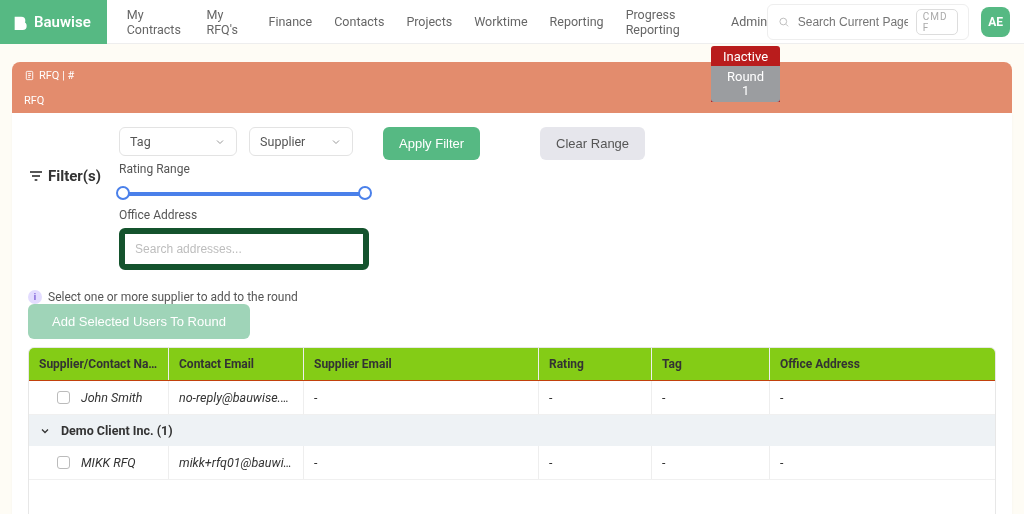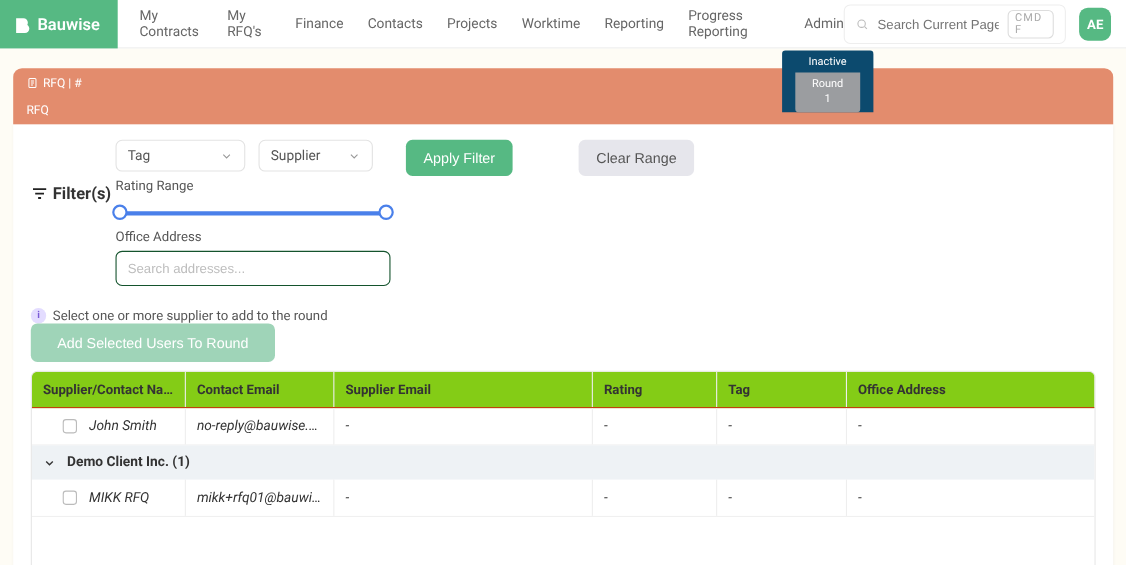--- a/index.html
+++ b/index.html
@@ -16,47 +16,47 @@
   .search-wrap svg { width: 14px; height: 14px; stroke: #bbb; }
   .search-wrap input { border: none; outline: none; font-size: 12px; width: 110px; color: #666; }
   .kbd { border: 1px solid #ddd; border-radius: 5px; padding: 1px 6px; font-size: 10px; color: #aaa; letter-spacing: 1px; }
   .avatar { width: 30px; height: 30px; border-radius: 8px; background: #56b983; color: #fff; display: flex; align-items: center; justify-content: center; font-weight: 700; font-size: 12px; cursor: pointer; }
 
   
   .page { padding: 18px 12px 0 12px; }
   .pill-row { background: #e38c6d; color: #fff; font-size: 11px; border-radius: 8px 8px 0 0; padding: 7px 12px; display: flex; align-items: center; gap: 4px; position: relative; }
   .pill-row svg { width: 11px; height: 11px; }
   .pill-sub { background: #e38c6d; color: #fff; font-size: 11px; padding: 5px 12px 6px; }
-  .status-badge { position: absolute; left: 345px; top: -10px; background: #0c4a6e; color: #fff; text-align: center; border-radius: 3px 3px 0 0; font-size: 10px; padding: 4px 24px; line-height: 14px; }
+  .status-badge { position: absolute; left: 345px; top: -10px; background: #b91c1c; color: #fff; text-align: center; border-radius: 3px 3px 0 0; font-size: 13px; padding: 4px 12px; line-height: 14px; }
   .status-badge .l2 { background: #9b9da0; display: block; margin: 2px -12px -4px; padding: 4px 12px; border-radius: 0 0 3px 3px; }
   
   
   .card { background: #fff; border-radius: 10px; padding: 14px 16px 0 16px; margin-top: 0; box-shadow: 0 1px 3px rgba(0,0,0,0.04); }
   .card-under-orange { border-radius: 0 0 10px 10px; }
   .orange-host { background: transparent; position: relative; }
   .status-badge-wrap { position: absolute; left: 354px; top: -6px; }
 
   
   .filters-row { display: flex; align-items: flex-start; }
-  .filters-label { display: flex; align-items: center; gap: 4px; font-weight: 700; font-size: 15px; margin-top: 40px; margin-right: 4px; }
+  .filters-label { display: flex; align-items: center; gap: 4px; font-weight: 700; font-size: 15px; margin-top: 40px; margin-right: 18px; }
   .filters-label svg { width: 16px; height: 16px; }
   .filters-controls { display: flex; flex-direction: column; gap: 6px; }
   .fc-top { display: flex; gap: 12px; align-items: center; }
   .select { border: 1px solid #e3e3e3; border-radius: 6px; padding: 6px 10px; font-size: 12.5px; color: #555; display: flex; align-items: center; justify-content: space-between; background: #fff; cursor: pointer; }
   .select.small { width: 118px; }
   .select.med { width: 104px; }
   .select svg { width: 12px; height: 12px; stroke: #999; }
   .btn-green { background: #56b983; color: #fff; border: none; border-radius: 6px; padding: 9px 16px; font-size: 13px; cursor: pointer; }
   .field-lbl { font-size: 12px; color: #555; }
   .slider { width: 250px; height: 18px; position: relative; margin-top: 2px; }
   .slider-track { position: absolute; top: 8px; left: 0; right: 0; height: 4px; background: #4a80ea; border-radius: 3px; }
   .slider-knob { position: absolute; top: 2px; width: 14px; height: 14px; border-radius: 50%; background: #fff; border: 2px solid #4a80ea; cursor: grab; }
   .knob-l { left: -3px; }
   .knob-r { right: -3px; }
-  .addr-input { border: 1px solid #14532d; border-radius: 6px; padding: 8px 10px; font-size: 12px; width: 250px; outline: none; color: #555; }
+  .addr-input { border: 6px solid #14532d; border-radius: 6px; padding: 8px 10px; font-size: 12px; width: 250px; outline: none; color: #555; }
   .addr-input::placeholder { color: #bdbdbd; }
   .btn-grey { background: #e6e6ec; color: #555; border: none; border-radius: 6px; padding: 9px 16px; font-size: 13px; cursor: pointer; }
   .filter-right { display: flex; gap: 60px; margin-left: 14px; }
 
   
   .info-line { display: flex; align-items: center; gap: 6px; font-size: 12px; color: #555; margin-top: 20px; }
   .info-dot { width: 14px; height: 14px; border-radius: 50%; background: #e3dcff; color: #7a5bd6; display: flex; align-items: center; justify-content: center; font-size: 9px; font-weight: 700; }
   .btn-add { background: #9fd4b8; color: #fff; border: none; border-radius: 6px; padding: 10px 24px; font-size: 13px; cursor: pointer; margin-top: 0; }
 
   

